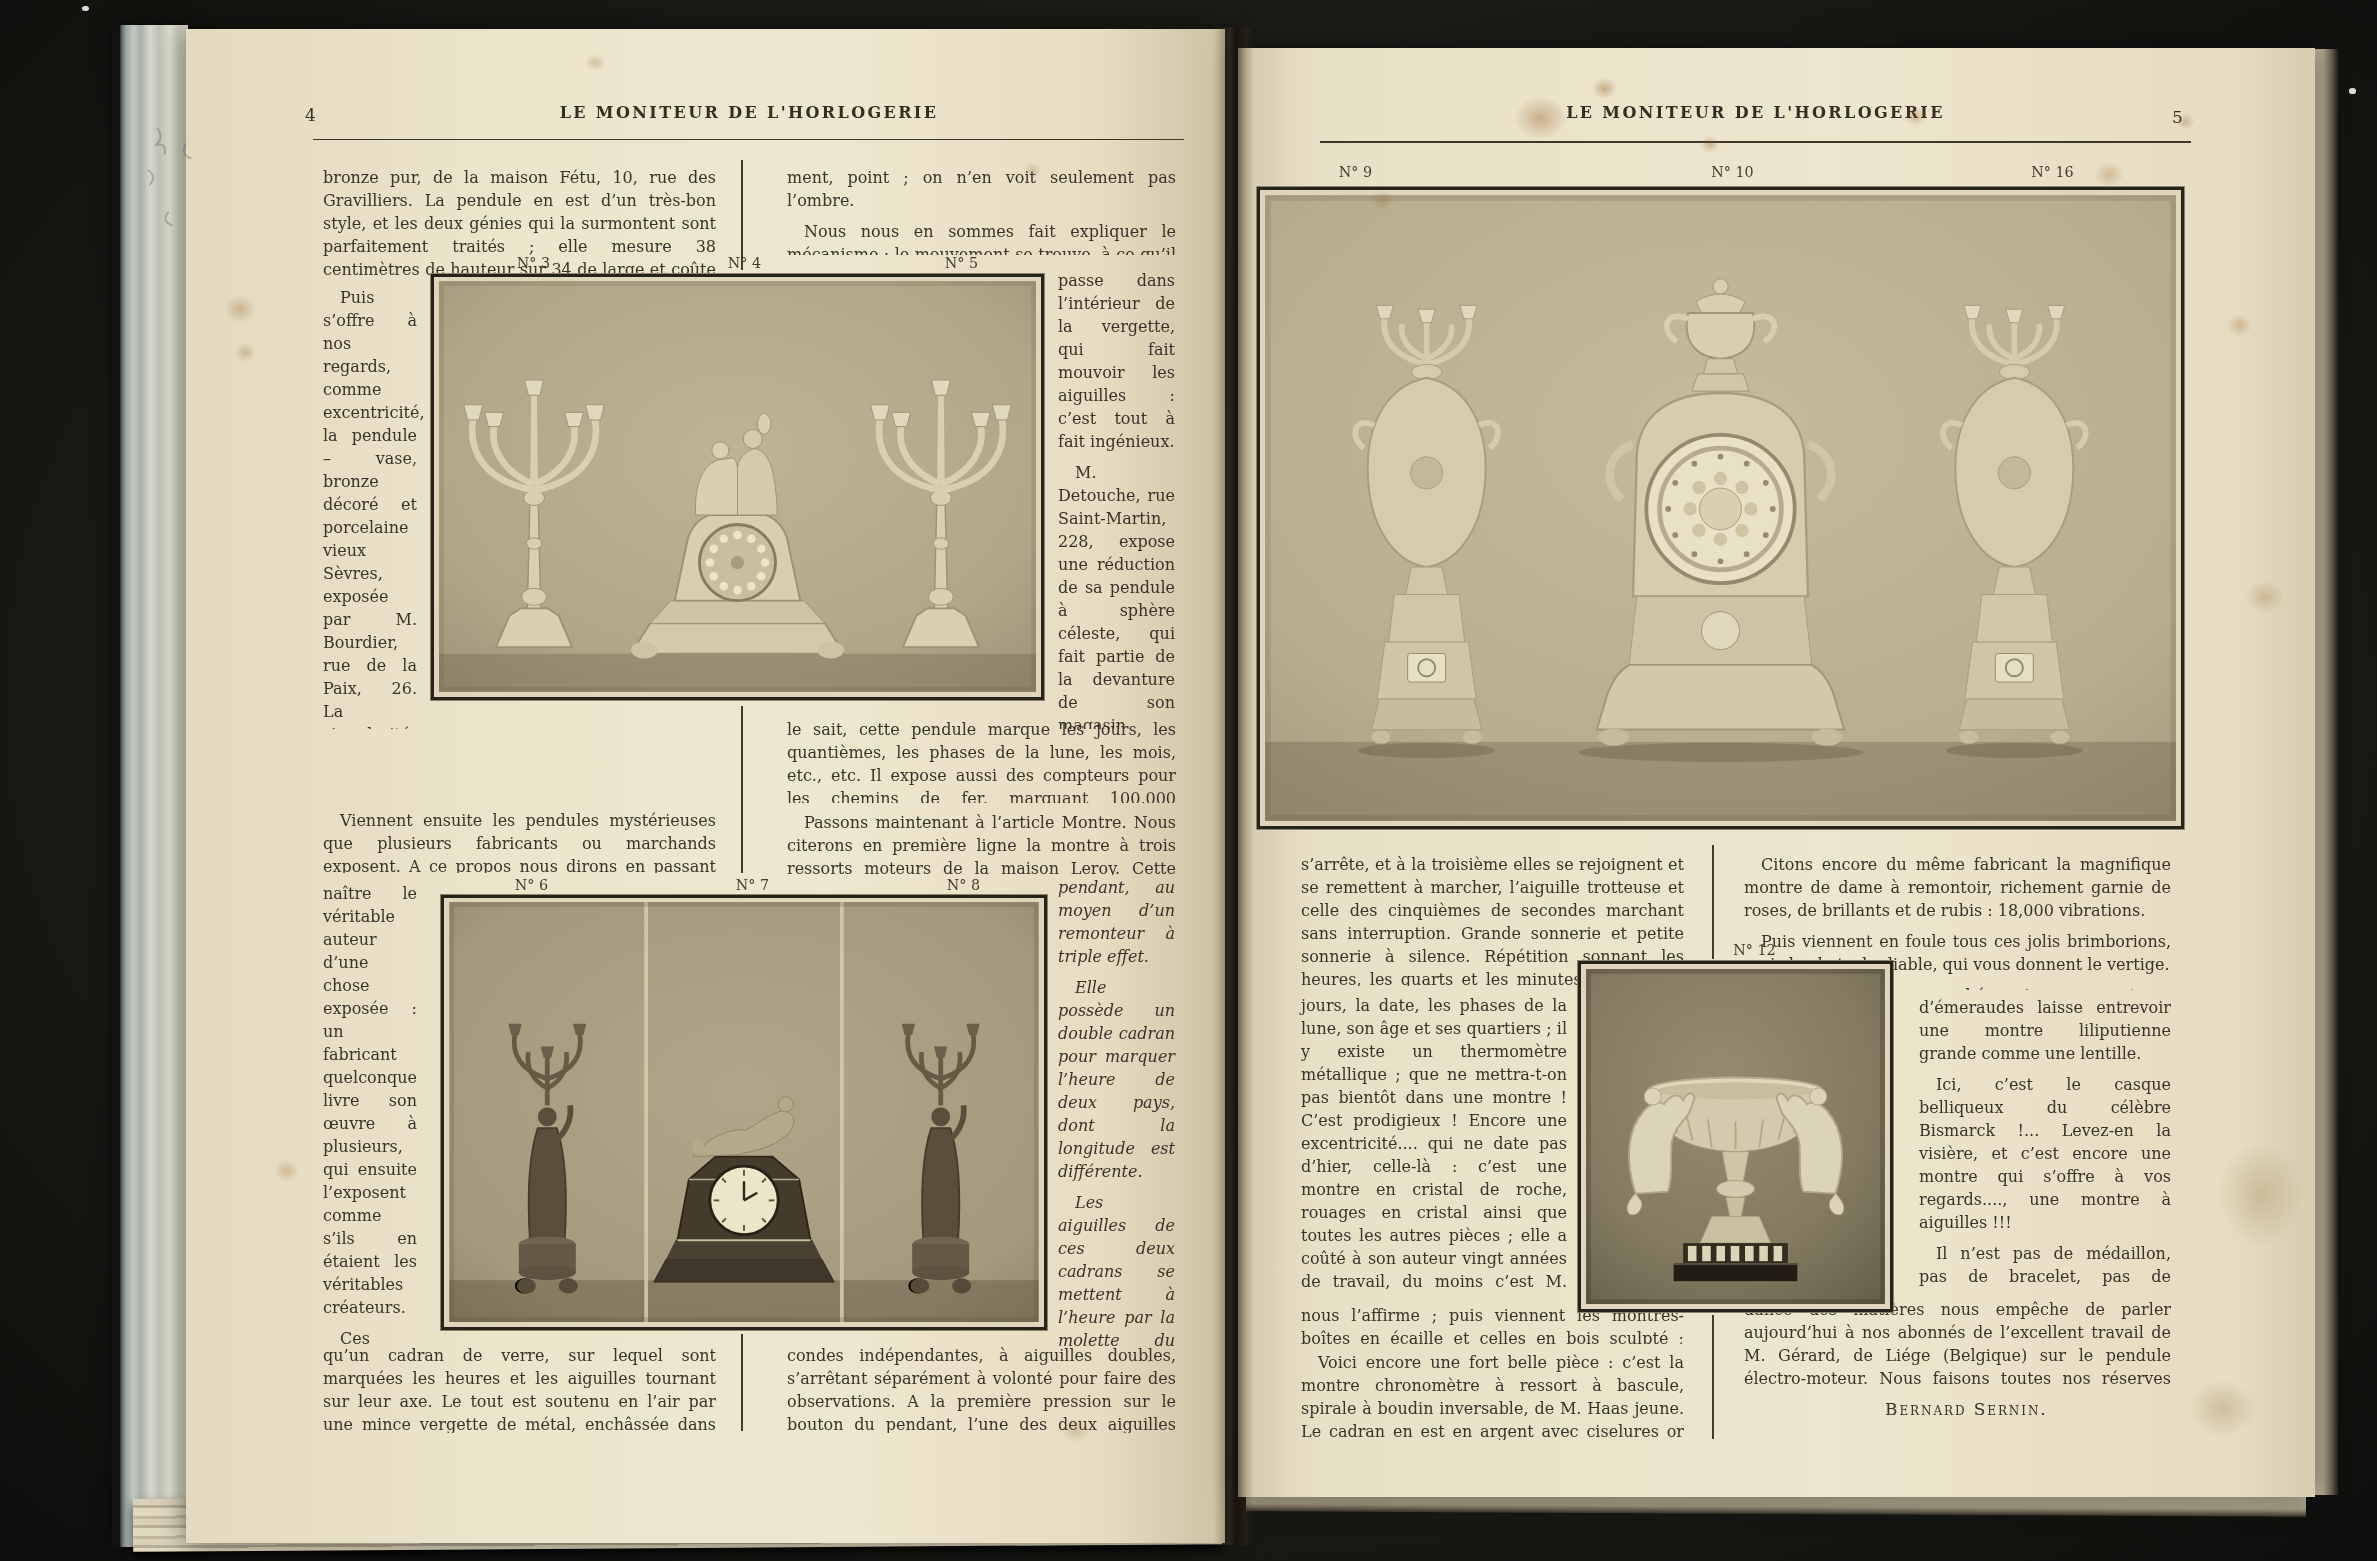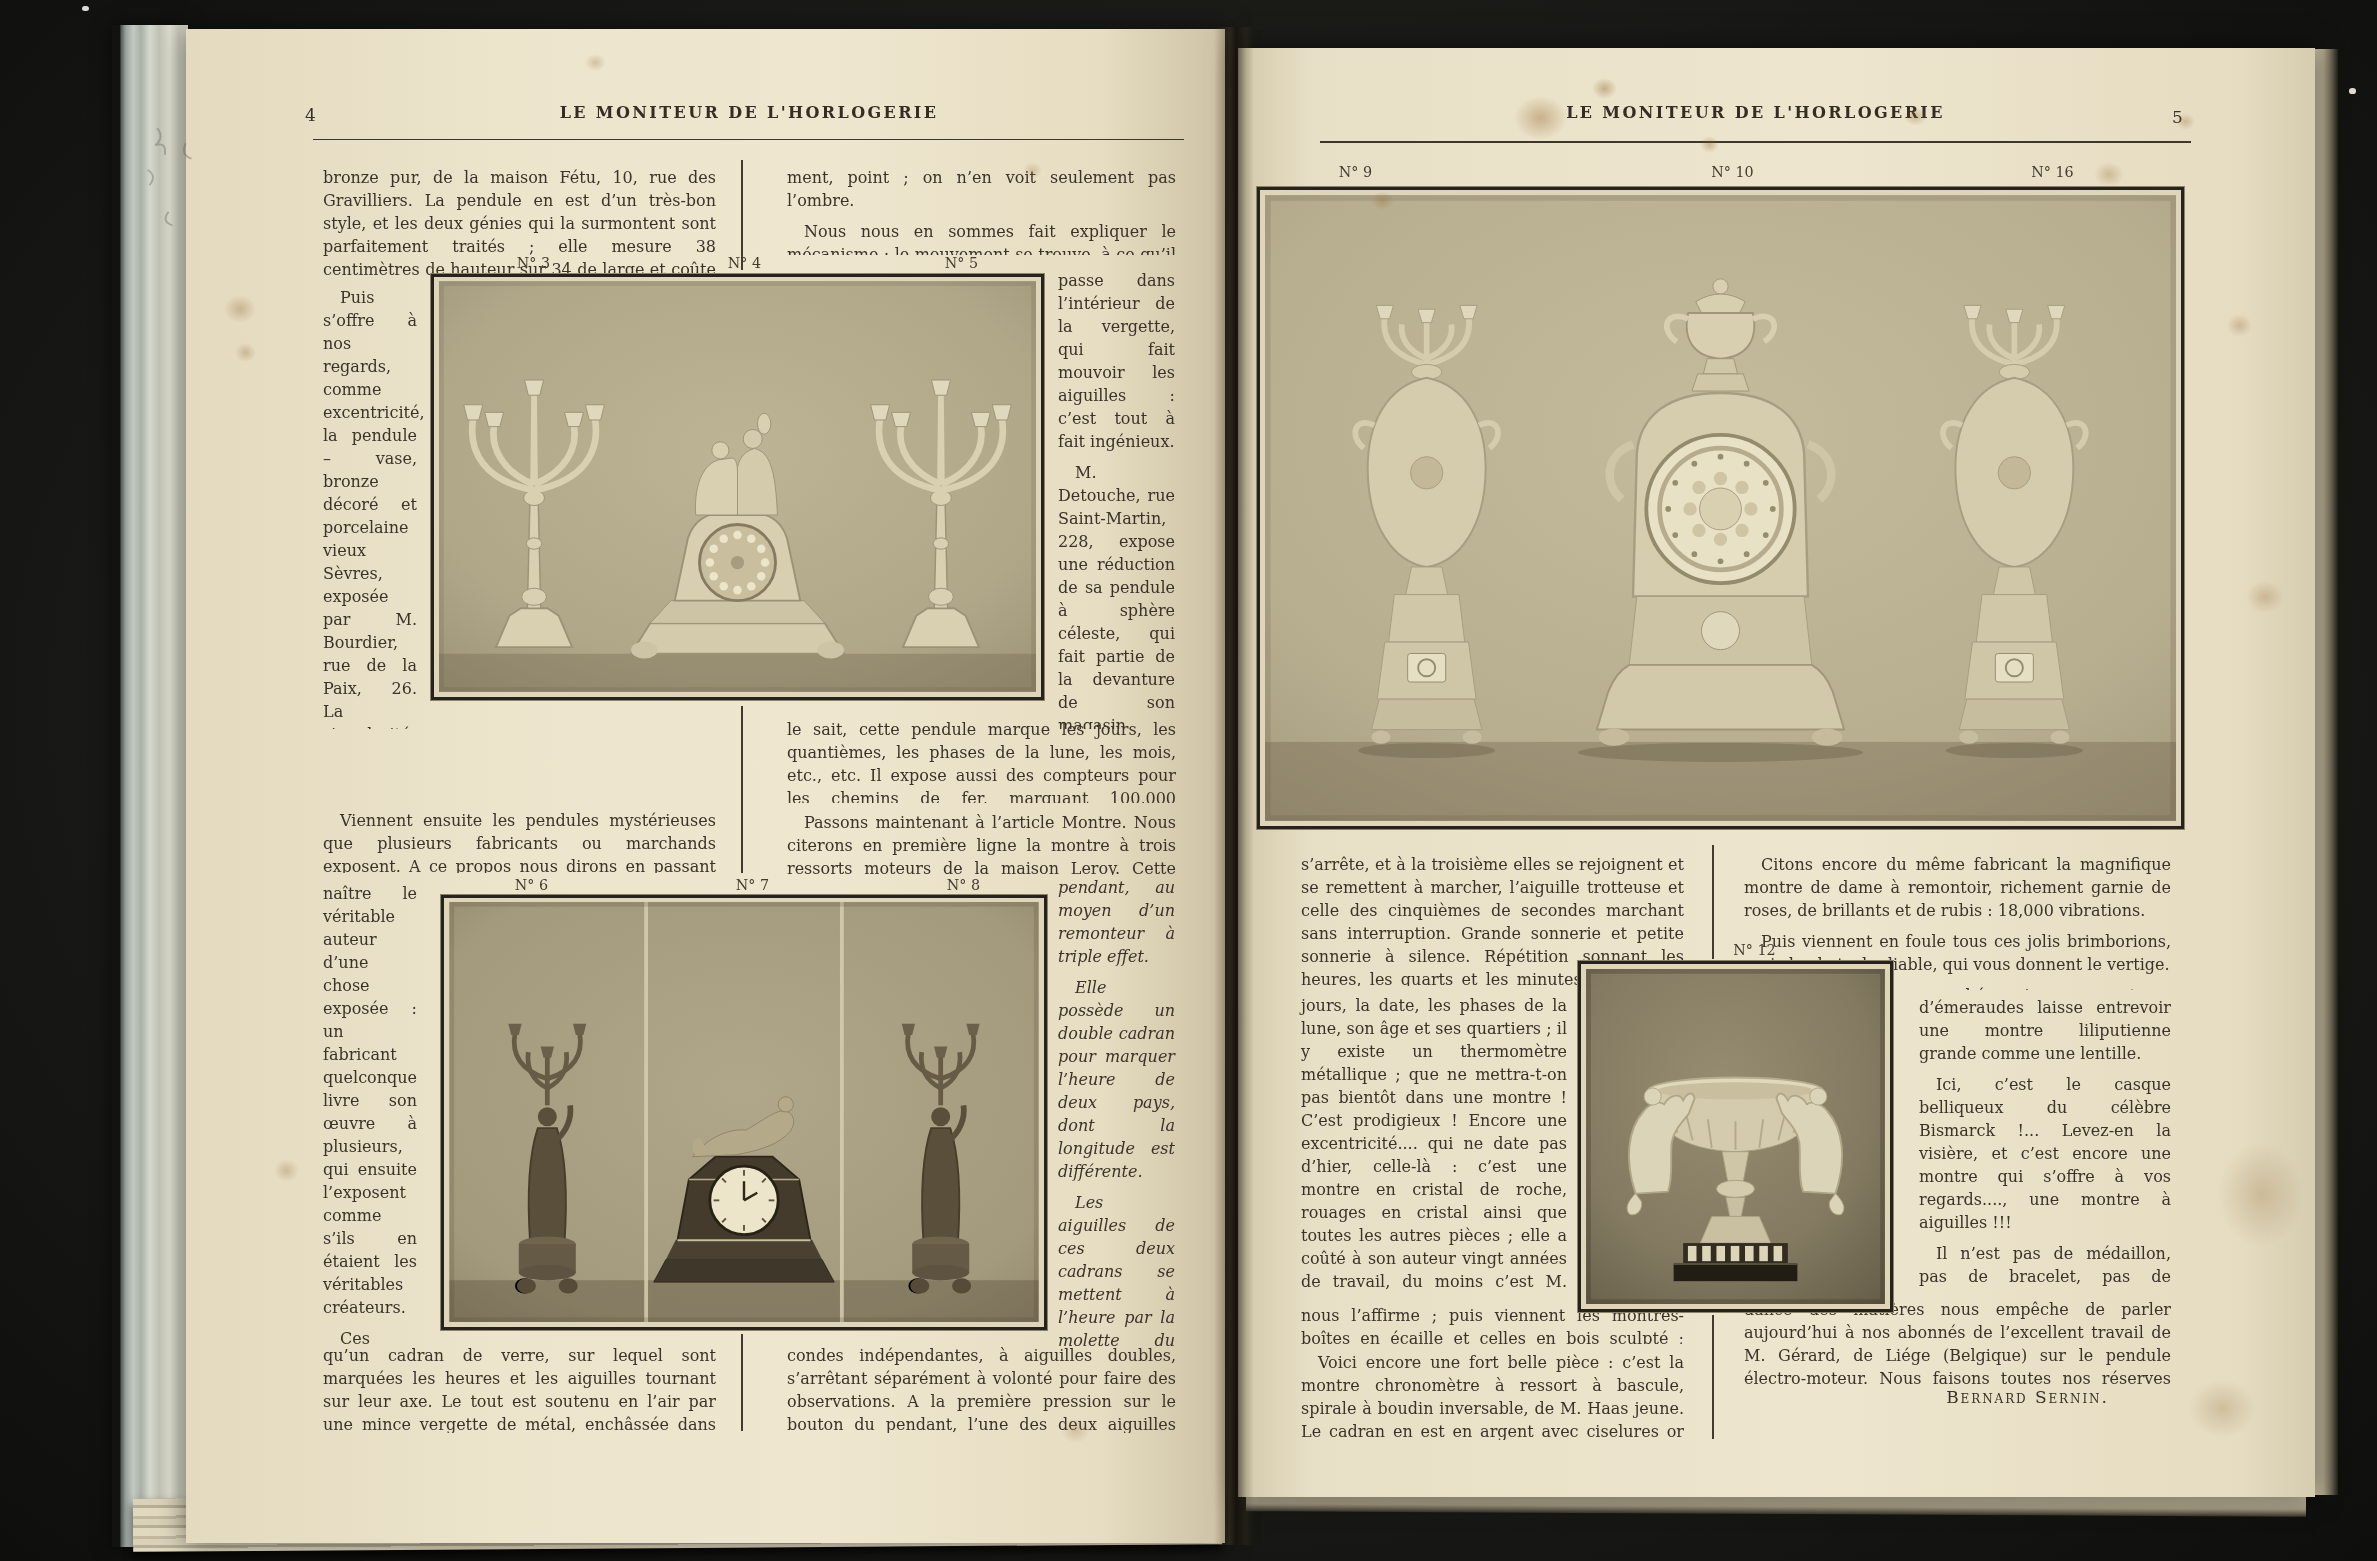--- a/index.html
+++ b/index.html
@@ -30,21 +30,21 @@
   .pagenum{position:absolute;font-size:17px;color:#383026;}
   .running-title{position:absolute;text-align:center;font-size:16px;letter-spacing:2.4px;color:#352d23;font-weight:bold;}
   .hrule{position:absolute;height:1.9px;background:#3e362b;}
   .txt{position:absolute;font-size:16px;line-height:23px;text-align:justify;color:#3b322a;overflow:hidden;}
   .txt p{margin:8px;}
   .txt p.indent{text-indent:17px;}
   .vline{position:absolute;width:1.9px;background:#43392c;}
   .fig-label{position:absolute;font-size:14.3px;color:#443a2e;width:67px;text-align:center;}
   .fig{position:absolute;border:3.8px solid #26231c;background:#ded5ba;padding:4.8px;box-shadow:0 0 0 1px #8d8368;}
   .fig svg{display:block;}
-  .sig{position:absolute;font-variant:small-caps;letter-spacing:1.9px;font-size:17px;color:#3b322a;text-align:center;}
+  .sig{position:absolute;font-variant:small-caps;letter-spacing:1.9px;font-size:17px;color:#3b322a;text-align:left;margin-top:12px;}
   
   .spot{position:absolute;border-radius:50%;pointer-events:none;}
   .pencil{position:absolute;opacity:.55;}
 </style>
 </head>
 <body>
 
 <div id="canvas">
 
   <div class="fore-edge-left"></div>

